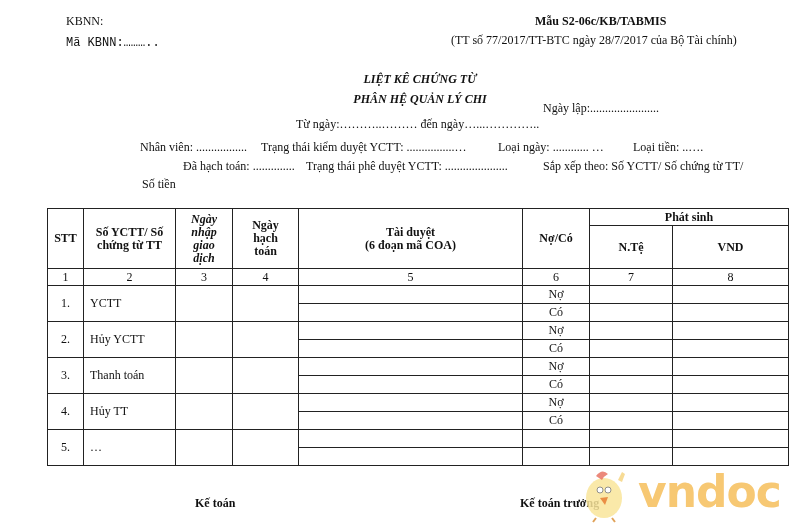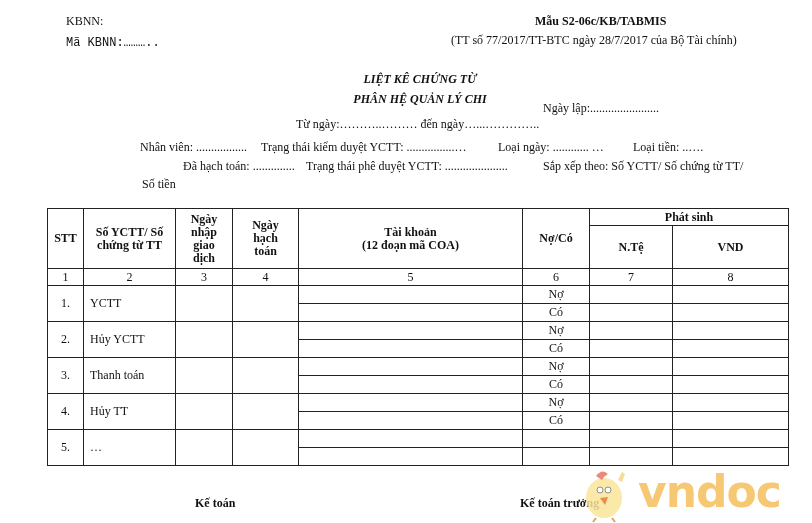--- a/index.html
+++ b/index.html
@@ -54,25 +54,25 @@
     <col style="width:66px">
     <col style="width:224px">
     <col style="width:67px">
     <col style="width:83px">
     <col style="width:116px">
   </colgroup>
   <tbody>
       <tr style="height:17px;">
     <th rowspan="2">STT</th>
     <th rowspan="2">Số YCTT/ Số chứng từ TT</th>
-    <th rowspan="2" style="padding:0 6px;">Ngày nhập giao dịch</th>
+    <th rowspan="2" style="padding:0 6px;font-style:italic;">Ngày nhập giao dịch</th>
     <th rowspan="2" style="padding:0 8px;">Ngày hạch toán</th>
     <th rowspan="2">
-      <div>Tài khoản</div>
-      <div>(12 đoạn mã COA)</div>
+      <div>Tài duyệt</div>
+      <div>(6 đoạn mã COA)</div>
     </th>
     <th rowspan="2">Nợ/Có</th>
     <th colspan="2">Phát sinh</th>
   </tr>
   <tr style="height:43px;">
     <th>N.Tệ</th>
     <th>VND</th>
   </tr>
   <tr style="height:17px;">
     <td>1</td>

